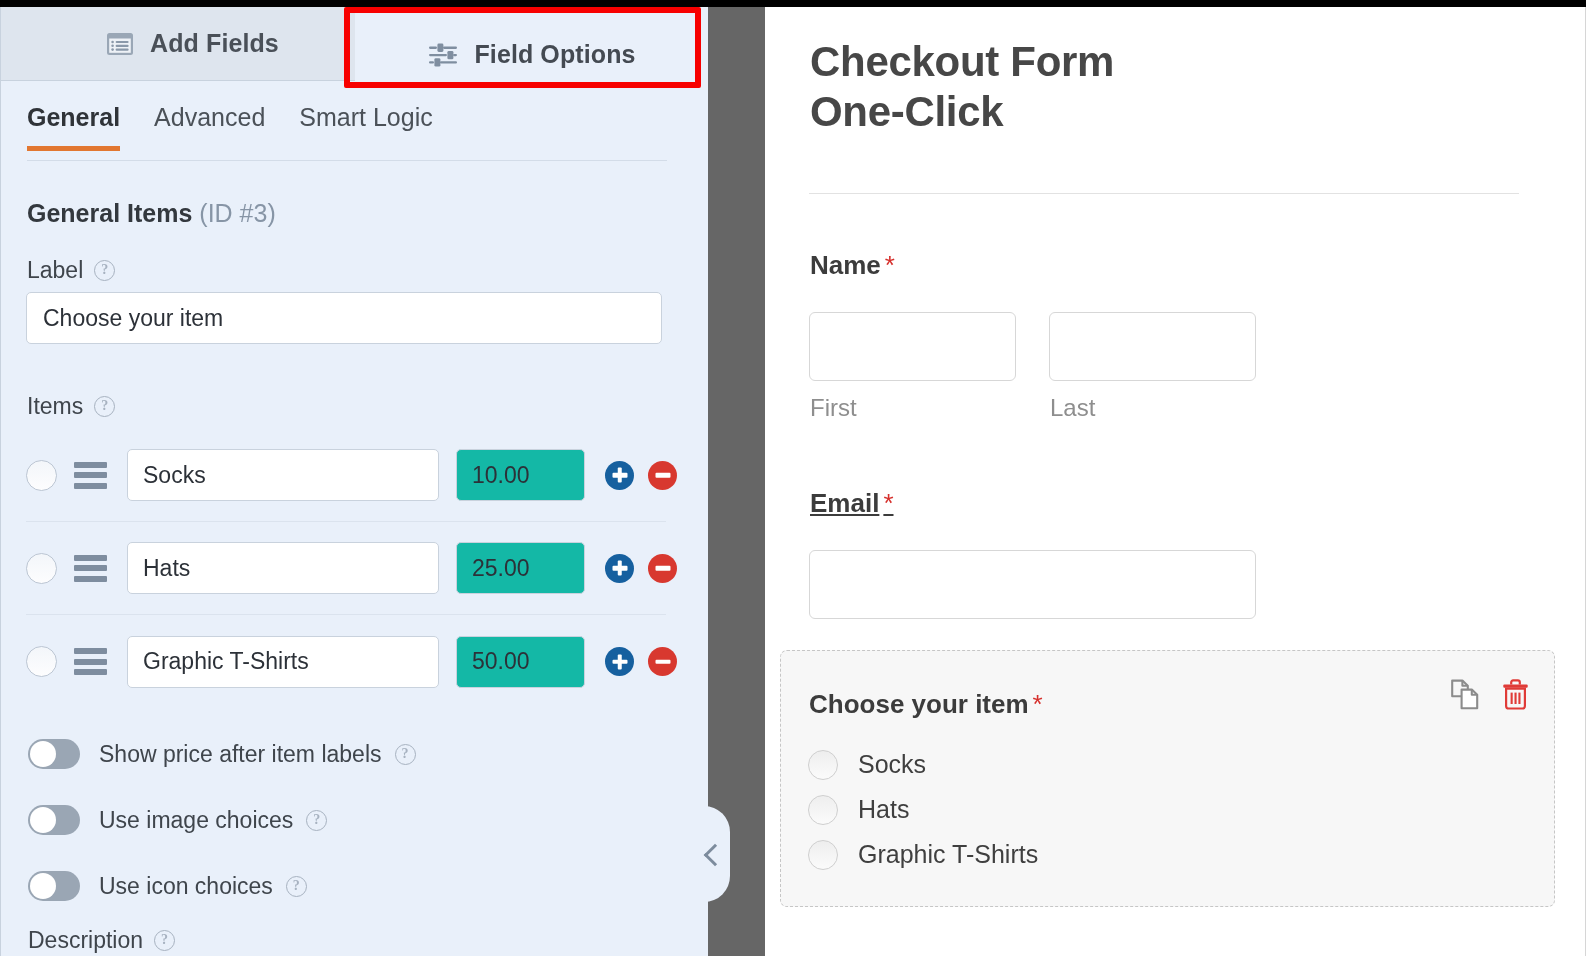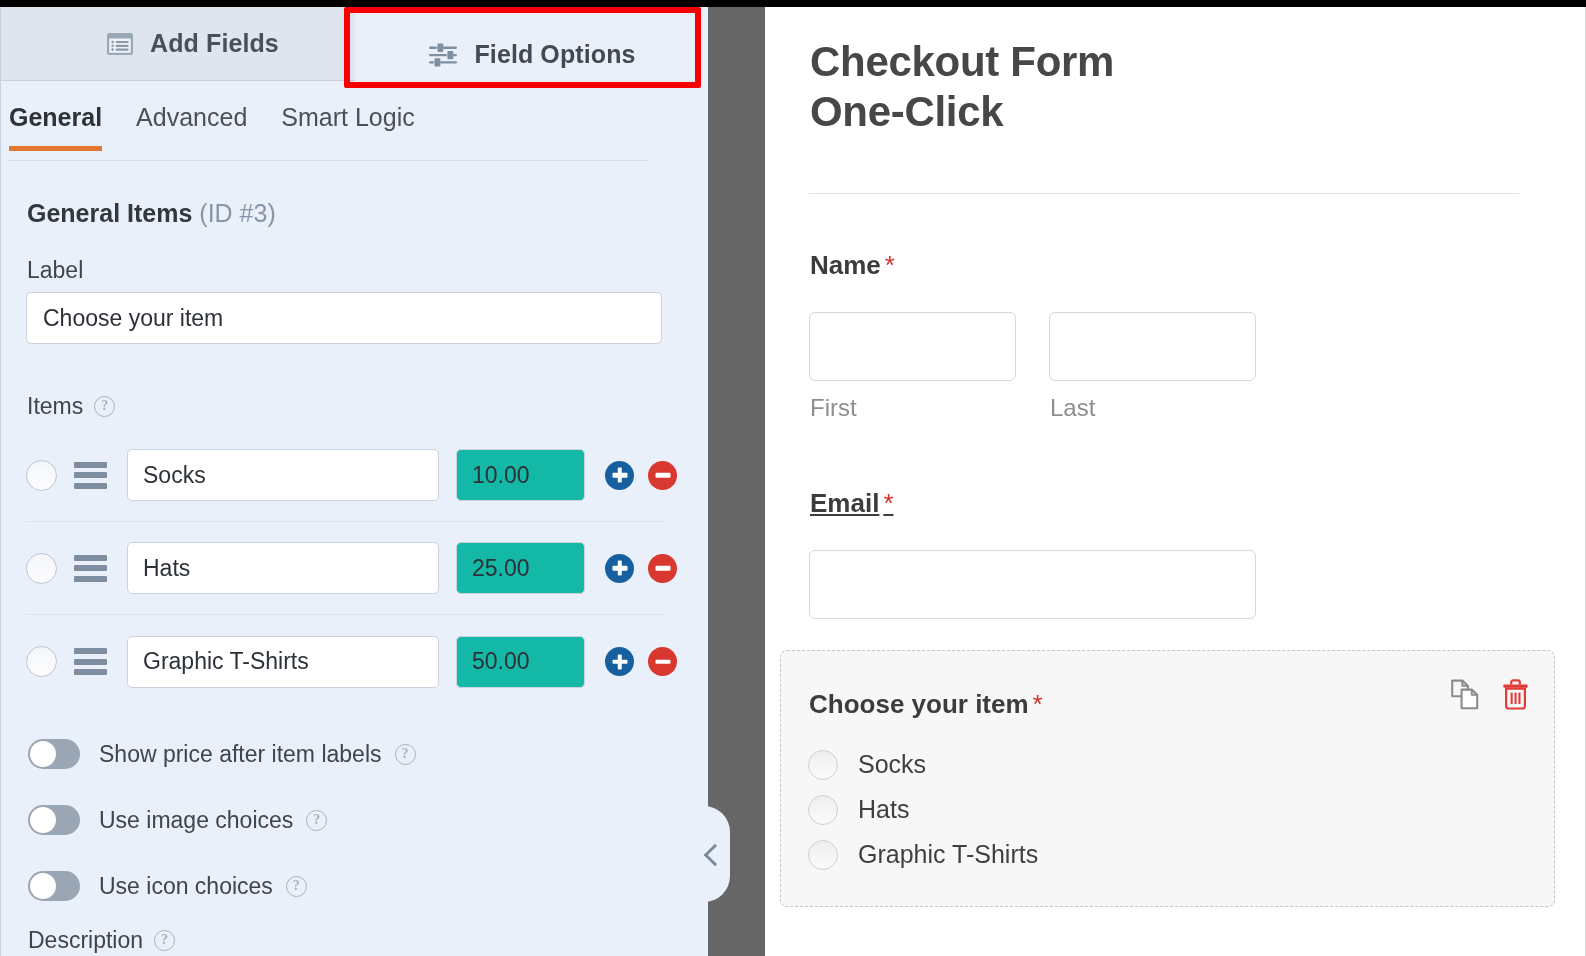--- a/index.html
+++ b/index.html
@@ -49,21 +49,21 @@
 
   
   .highlight-box {
     position: absolute; left: 343px; top: 0px; width: 357px; height: 81px;
     border: 6px solid #f70000; border-radius: 2px;
     pointer-events: none;
   }
 
   
   .subtabs {
-    position: absolute; left: 8px; top: 96px; width: 640px; height: 58px;
+    position: absolute; left: 26px; top: 96px; width: 640px; height: 58px;
     display: flex; align-items: flex-start; gap: 34px;
     border-bottom: 1px solid #d3dce8;
   }
   .subtab {
     font-size: 25px; color: #4b5158; padding-bottom: 18px; position: relative;
   }
   .subtab.active { font-weight: bold; color: #2f3338; }
   .subtab.active::after {
     content: ""; position: absolute; left: 0; bottom: -1px;
     width: 100%; height: 5px; background: #e27730;
@@ -82,21 +82,21 @@
     display: flex; align-items: center; gap: 11px;
   }
   .help {
     width: 21px; height: 21px; border-radius: 50%;
     border: 1.6px solid #a7b2c0; color: #a7b2c0;
     font-size: 14px; line-height: 18px; text-align: center;
     font-family: "Liberation Serif", serif; font-weight: bold;
     display: inline-block;
   }
 
-  .lbl-label { position: absolute; left: 26px; top: 96px; flex-direction: column; }
+  .lbl-label { position: absolute; left: 26px; top: 96px; }
   .inp-label {
     position: absolute; left: 25px; top: 131px; width: 636px; height: 52px;
     background: #fff; border: 1px solid #c9d2dd; border-radius: 5px;
     font-size: 23px; color: #2c3138; padding: 0 16px;
     font-family: "Liberation Sans", sans-serif;
   }
   .lbl-items { position: absolute; left: 26px; top: 232px; }
 
   
   .items { position: absolute; left: 25px; top: 268px; width: 640px; }

